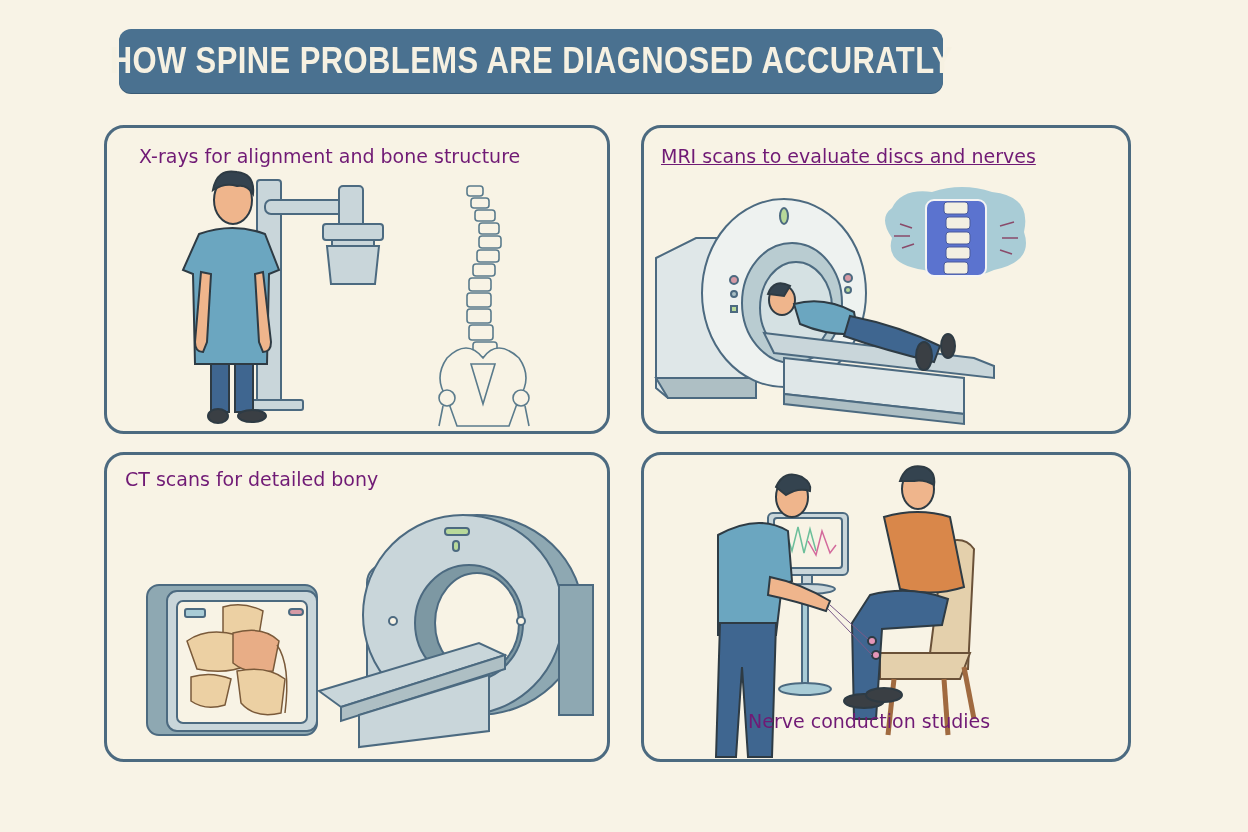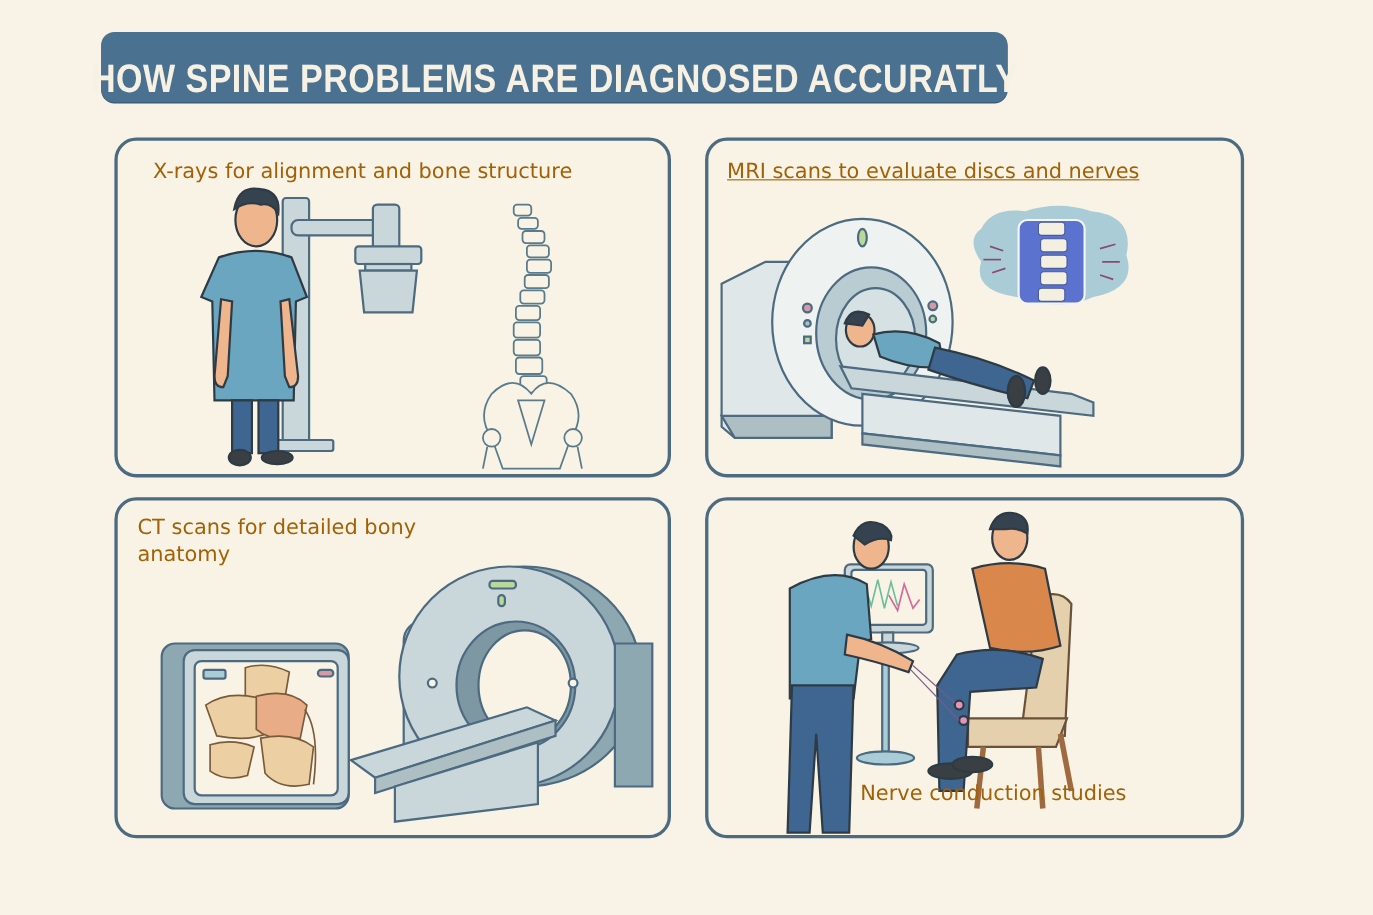--- a/index.html
+++ b/index.html
@@ -3,46 +3,46 @@
 <meta charset="utf-8">
 <style>
   html, body { margin: 0; padding: 0; }
   body {
     width: 1248px; height: 832px; overflow: hidden;
     background: #f8f3e6;
     font-family: "DejaVu Sans", sans-serif;
     position: relative;
   }
   .banner {
-    position: absolute; left: 92px; top: 29px; width: 824px; height: 64px;
+    position: absolute; left: 119px; top: 29px; width: 824px; height: 64px;
     background: #4a7190; border-radius: 12px;
-    display: flex; align-items: flex-end; justify-content: center;
+    display: flex; align-items: center; justify-content: center;
     box-shadow: 0 1px 0 #3a5a75;
   }
   .banner-title {
     color: #f6f1e2; font-family: "Liberation Sans", sans-serif; font-weight: bold;
     font-size: 36px; letter-spacing: 0.5px; transform: scaleX(0.86);
     white-space: nowrap;
   }
   .panel {
     position: absolute; border: 3px solid #4c6a80; border-radius: 20px;
     background: #f8f3e5; box-sizing: border-box; overflow: hidden;
   }
   #p1 { left: 104px; top: 125px; width: 506px; height: 309px; }
   #p2 { left: 641px; top: 125px; width: 490px; height: 309px; }
   #p3 { left: 104px; top: 452px; width: 506px; height: 310px; }
   #p4 { left: 641px; top: 452px; width: 490px; height: 310px; }
   .caption {
-    position: absolute; color: #a16207; font-size: 19px;
+    position: absolute; color: #701a75; font-size: 19px;
     font-family: "DejaVu Sans", sans-serif; line-height: 25px; white-space: nowrap;
   }
   #p1 .caption { left: 32px; top: 16px; }
   #p2 .caption { left: 17px; top: 16px; text-decoration: underline; }
   #p3 .caption { left: 18px; top: 12px; text-align: left; }
-  #p4 .caption { left: 138px; top: 254px; text-align: center; }
+  #p4 .caption { left: 104px; top: 254px; text-align: center; }
   .caption span { display: block; }
   svg.art { position: absolute; left: 0; top: 0; }
 </style>
 </head>
 <body>
 
 <div class="banner">
   <div class="banner-title">HOW SPINE PROBLEMS ARE DIAGNOSED ACCURATLY</div>
 </div>
 
@@ -142,21 +142,20 @@
         <line x1="358" y1="110" x2="374" y2="110"></line>
         <line x1="356" y1="122" x2="368" y2="126"></line>
       </g>
     </g>
   </svg>
 </div>
 
 <div class="panel" id="p3">
   <div class="caption">
     <span>CT scans for detailed bony</span>
-    <span>anatomy</span>
   </div>
   <svg class="art" width="500" height="304">
     <g stroke="#4c6a80" stroke-width="2">
       <path d="M260 128 q0 -16 20 -20 h40 v160 h-60 z" fill="#c9d6da"></path>
       <ellipse cx="370" cy="160" rx="106" ry="100" fill="#8ea8b2"></ellipse>
       <ellipse cx="356" cy="160" rx="100" ry="100" fill="#c9d6da"></ellipse>
       <ellipse cx="362" cy="168" rx="54" ry="58" fill="#7d98a3"></ellipse>
       <ellipse cx="370" cy="168" rx="42" ry="50" fill="#f8f3e5"></ellipse>
       <rect x="338" y="73" width="24" height="7" rx="3" fill="#b8d99a"></rect>
       <rect x="346" y="86" width="6" height="10" rx="3" fill="#b8d99a"></rect>

